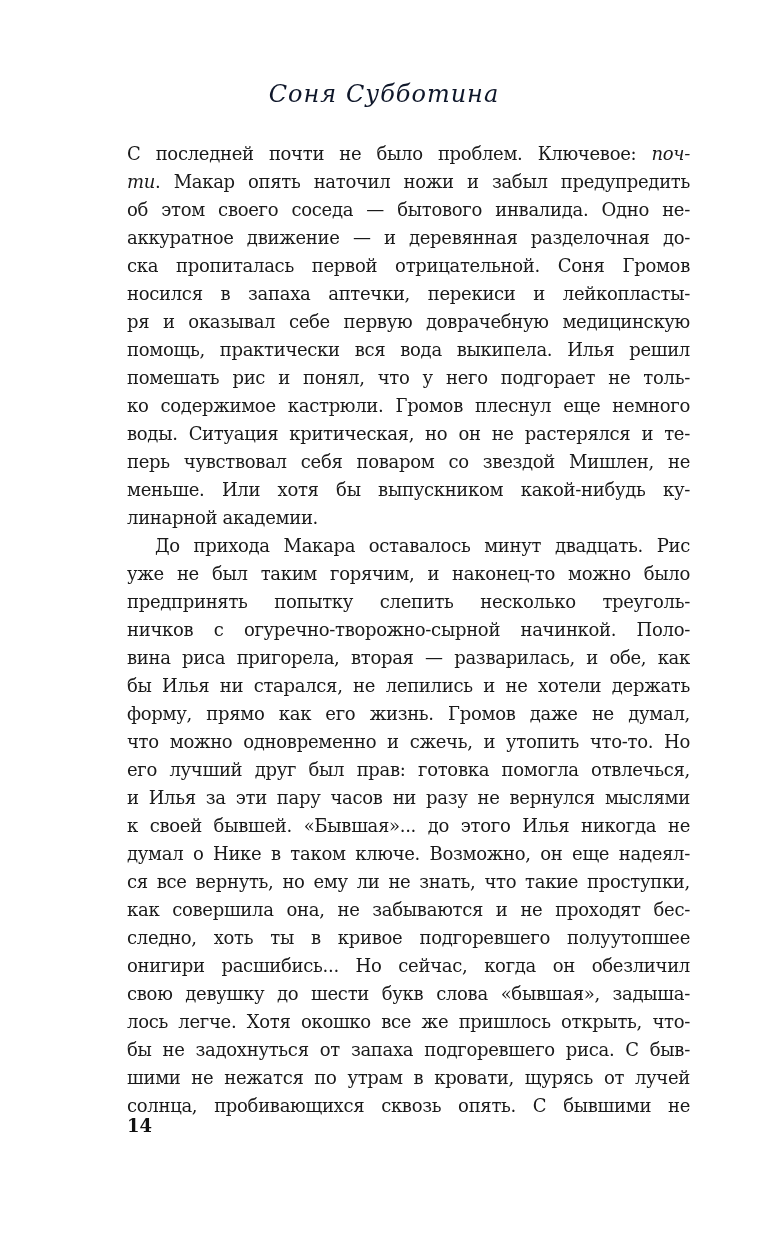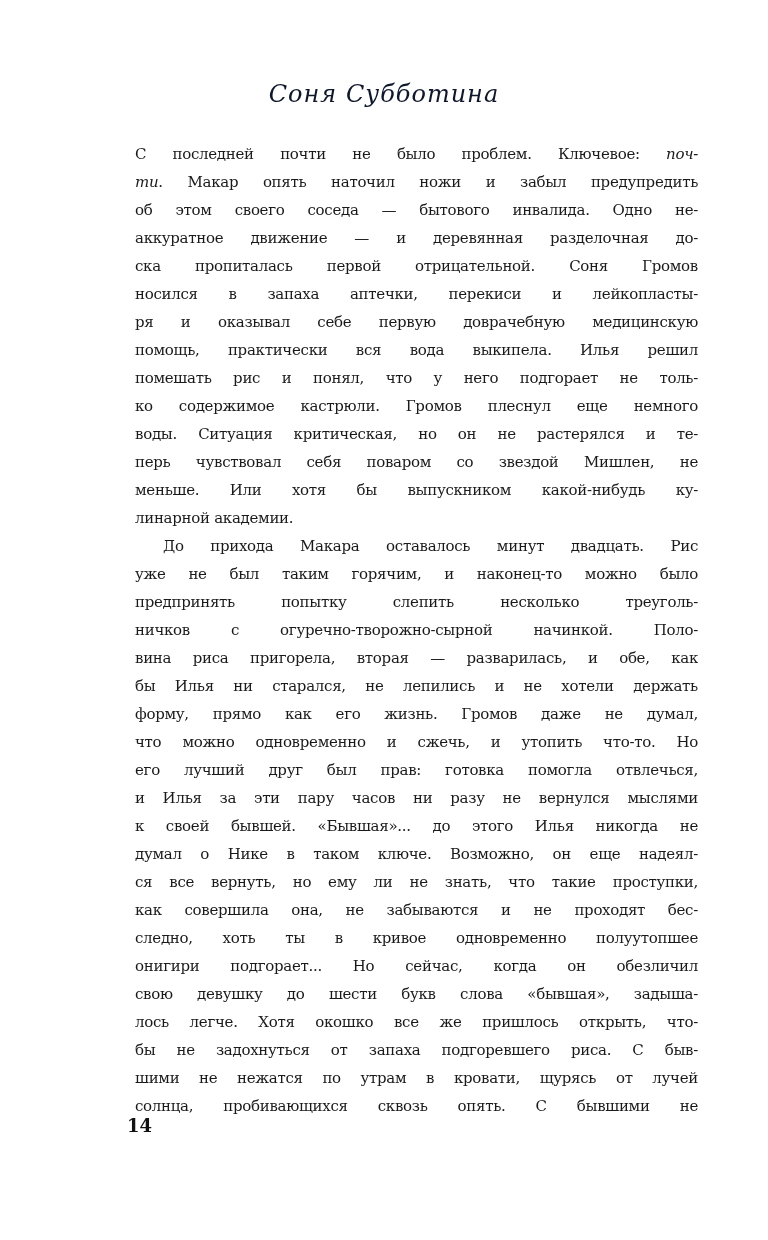--- a/index.html
+++ b/index.html
@@ -25,23 +25,22 @@
     font-style: italic;
     font-size: 24px;
     letter-spacing: 1px;
     color: #0f172a;
   }
   .body-text {
     position: absolute;
     top: 140px;
     left: 127px;
     width: 563px;
-    font-size: 15px;
+    font-size: 18px;
     letter-spacing: -0.3px;
-    margin-left: 8px;
   }
   .line {
     height: 28px;
     line-height: 28px;
     overflow: hidden;
     text-align: justify;
     text-align-last: justify;
     white-space: nowrap;
   }
   
@@ -93,22 +92,22 @@
       <div class="line"><span>вина риса пригорела, вторая — разварилась, и обе, как</span></div>
       <div class="line"><span>бы Илья ни старался, не лепились и не хотели держать</span></div>
       <div class="line"><span>форму, прямо как его жизнь. Громов даже не думал,</span></div>
       <div class="line"><span>что можно одновременно и сжечь, и утопить что-то. Но</span></div>
       <div class="line"><span>его лучший друг был прав: готовка помогла отвлечься,</span></div>
       <div class="line"><span>и Илья за эти пару часов ни разу не вернулся мыслями</span></div>
       <div class="line"><span>к своей бывшей. «Бывшая»... до этого Илья никогда не</span></div>
       <div class="line"><span>думал о Нике в таком ключе. Возможно, он еще надеял-</span></div>
       <div class="line"><span>ся все вернуть, но ему ли не знать, что такие проступки,</span></div>
       <div class="line"><span>как совершила она, не забываются и не проходят бес-</span></div>
-      <div class="line"><span>следно, хоть ты в кривое одновременно полуутопшее</span></div>
-      <div class="line"><span>онигири подгорает... Но сейчас, когда он обезличил</span></div>
+      <div class="line"><span>следно, хоть ты в кривое подгоревшего полуутопшее</span></div>
+      <div class="line"><span>онигири расшибись... Но сейчас, когда он обезличил</span></div>
       <div class="line"><span>свою девушку до шести букв слова «бывшая», задыша-</span></div>
       <div class="line"><span>лось легче. Хотя окошко все же пришлось открыть, что-</span></div>
       <div class="line"><span>бы не задохнуться от запаха подгоревшего риса. С быв-</span></div>
       <div class="line"><span>шими не нежатся по утрам в кровати, щурясь от лучей</span></div>
       <div class="line"><span>солнца, пробивающихся сквозь опять. С бывшими не</span></div>
     </div>
 
   <div class="page-number">14</div>
 </div>
 

